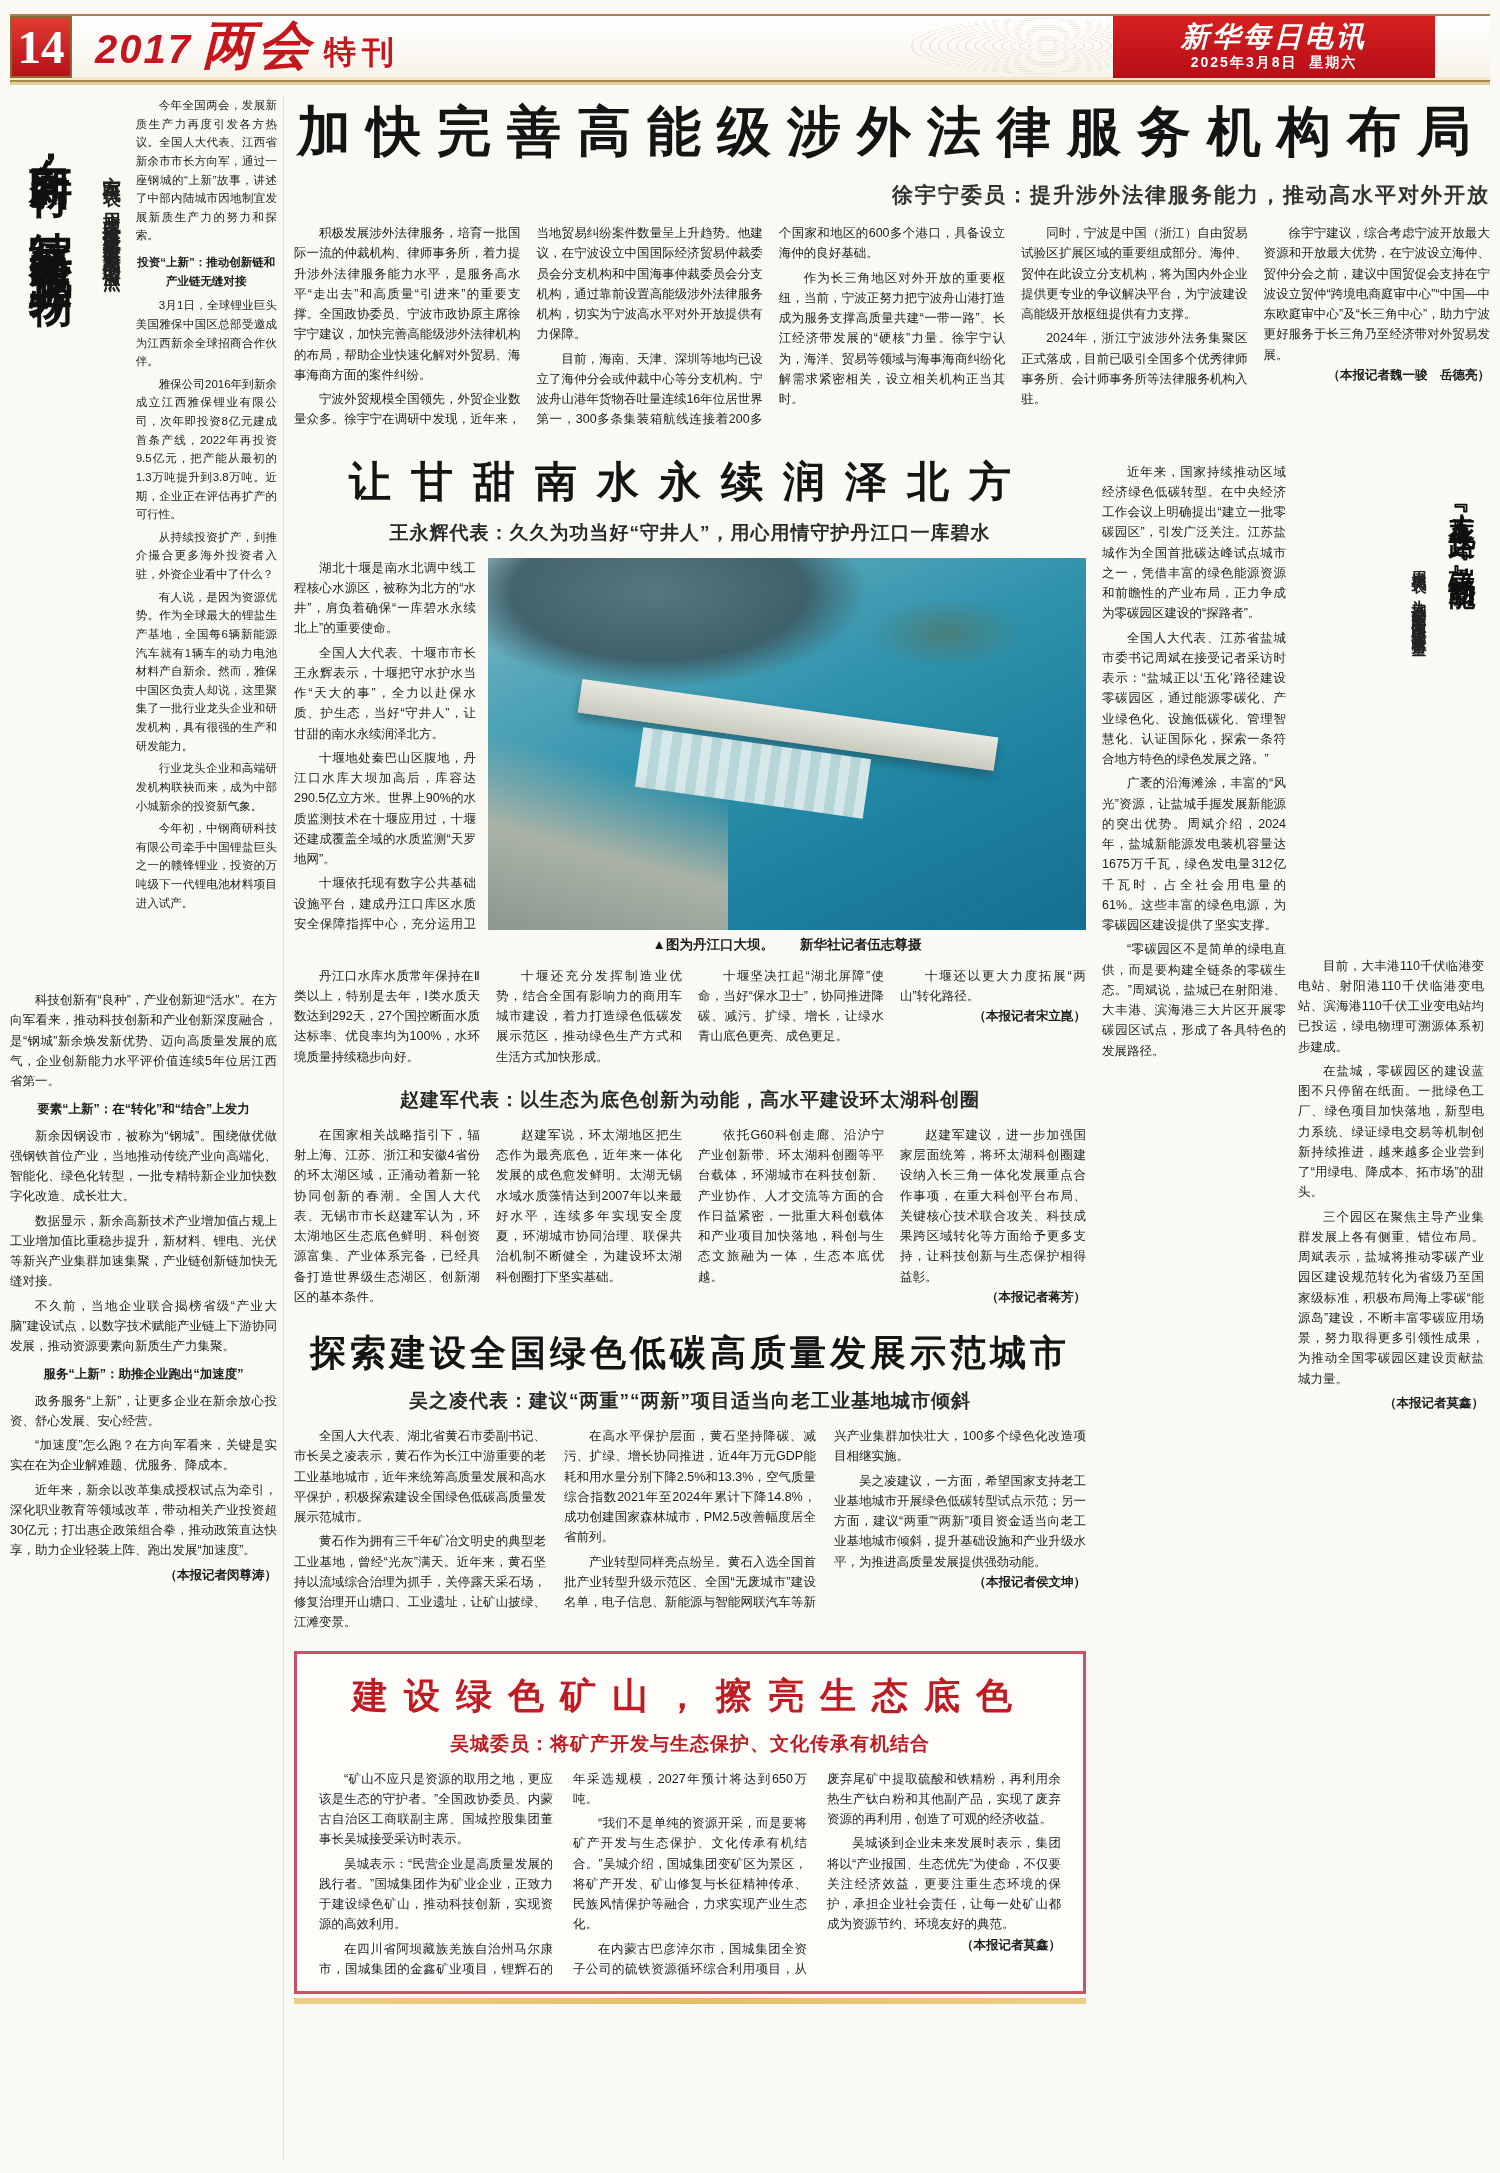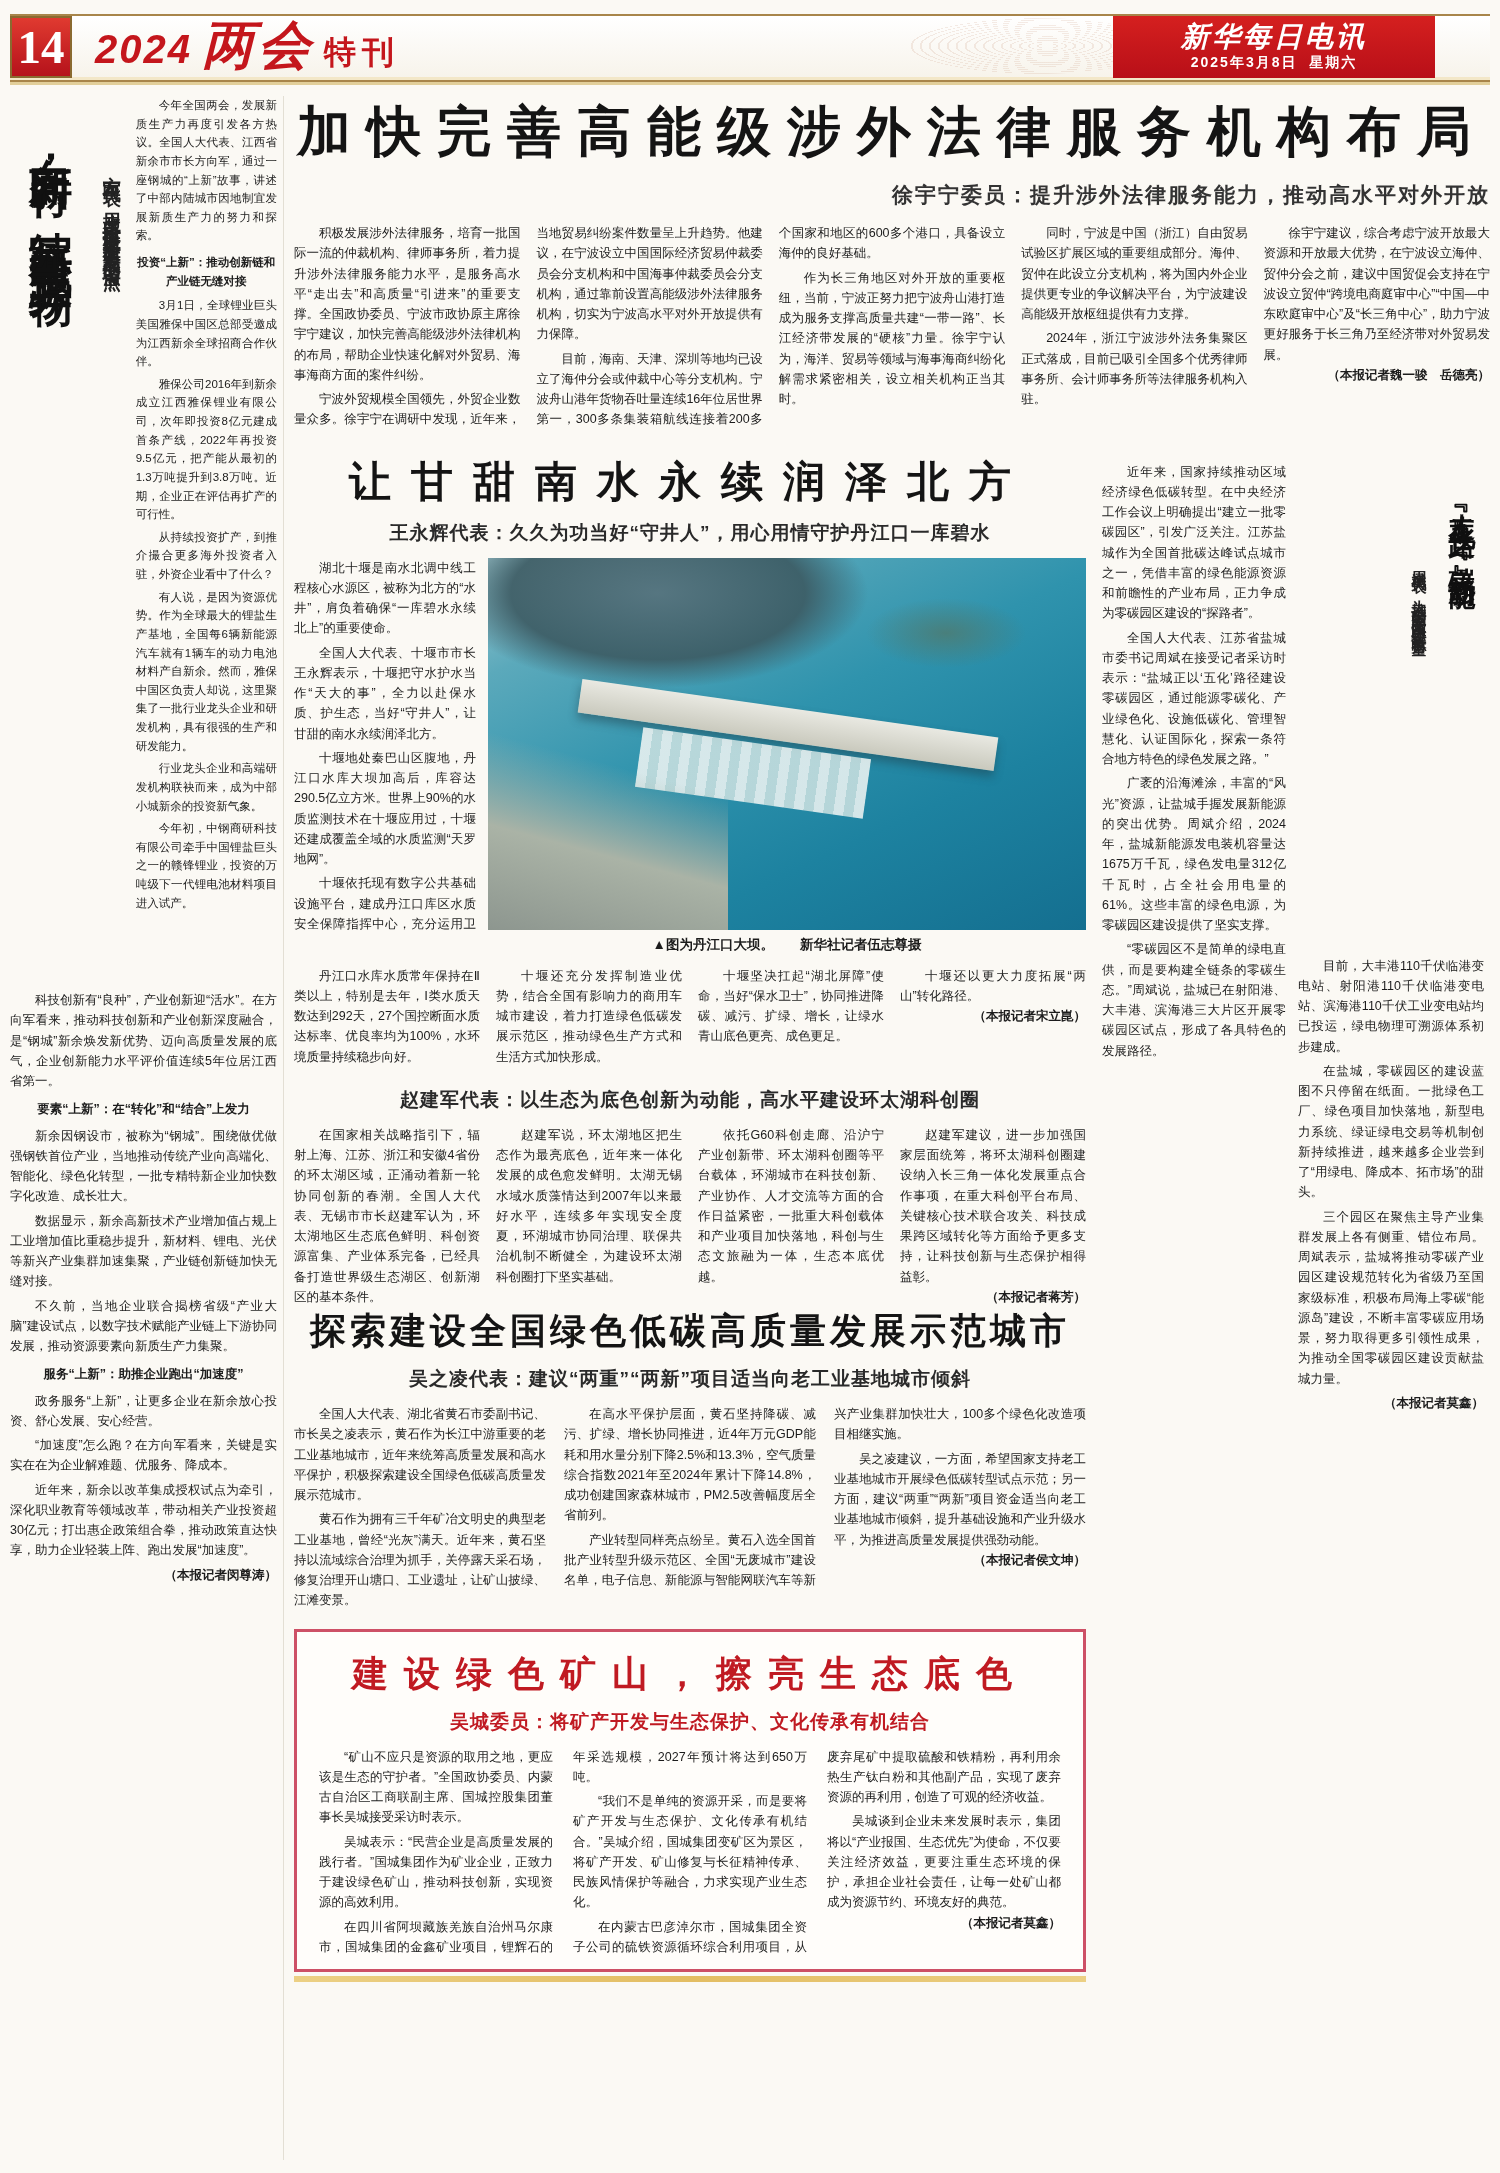--- a/index.html
+++ b/index.html
@@ -65,21 +65,21 @@
   .photo .spill{position:absolute;left:150px;top:185px;width:230px;height:60px;transform:rotate(8deg);
       background:repeating-linear-gradient(90deg,#f4f7f5 0 10px,#cfe3e2 10px 20px);opacity:.85;}
   .photo .isle{position:absolute;right:60px;top:40px;width:160px;height:70px;border-radius:50%;
       background:radial-gradient(closest-side,#4f7a6f,transparent);opacity:.8;}
   .caption{display:flex;justify-content:center;gap:26px;font-size:13.5px;font-weight:bold;margin:6px 0 8px;}
   .a2-bottom{column-count:4;column-gap:16px;font-size:12.5px;margin-top:4px;}
   
   .a3{margin-top:20px;}
   .a3 h2{font-size:34px;text-align:center;letter-spacing:2px;margin-bottom:10px;}
   .a3-body{column-count:4;column-gap:16px;font-size:12.5px;}
-  .a4{}
+  .a4{margin-top:22px;}
   .a4 h2{font-size:36px;text-align:center;letter-spacing:4px;margin-bottom:10px;}
   .a4-body{column-count:3;column-gap:18px;font-size:12.5px;}
   
   .hibox{margin-top:18px;border:3px solid #cd5066;background:#fffdfa;padding:14px 22px 12px;box-sizing:border-box;}
   .hibox h2{font-size:36px;color:#c01a22;text-align:center;letter-spacing:16px;margin:4px 0 10px;}
   .hibox .byline{color:#c01a22;}
   .hi-body{column-count:3;column-gap:20px;font-size:12.5px;}
   .goldstrip{height:6px;background:linear-gradient(90deg,#ecd084,#e3bd62,#ecd084);margin-top:4px;}
   
   .sb-flex{display:flex;gap:12px;margin-top:14px;}
@@ -94,21 +94,21 @@
 </style>
 </head>
 <body>
 
 <div class="page">
 
   <div class="banner"></div>
   <div class="ripple"></div>
   <div class="pagenum">14</div>
   <div class="edition">
-    <span class="yr">2024</span>
+    <span class="yr">2017</span>
     <span class="lh">两会</span>
     <span class="tk">特刊</span>
   </div>
   <div class="masthead">
     <span class="mh-name">新华每日电讯</span>
     <span class="mh-date">
       <span>2025年3月8日</span>&nbsp;&nbsp;<span>星期六</span>
     </span>
   </div>
 

